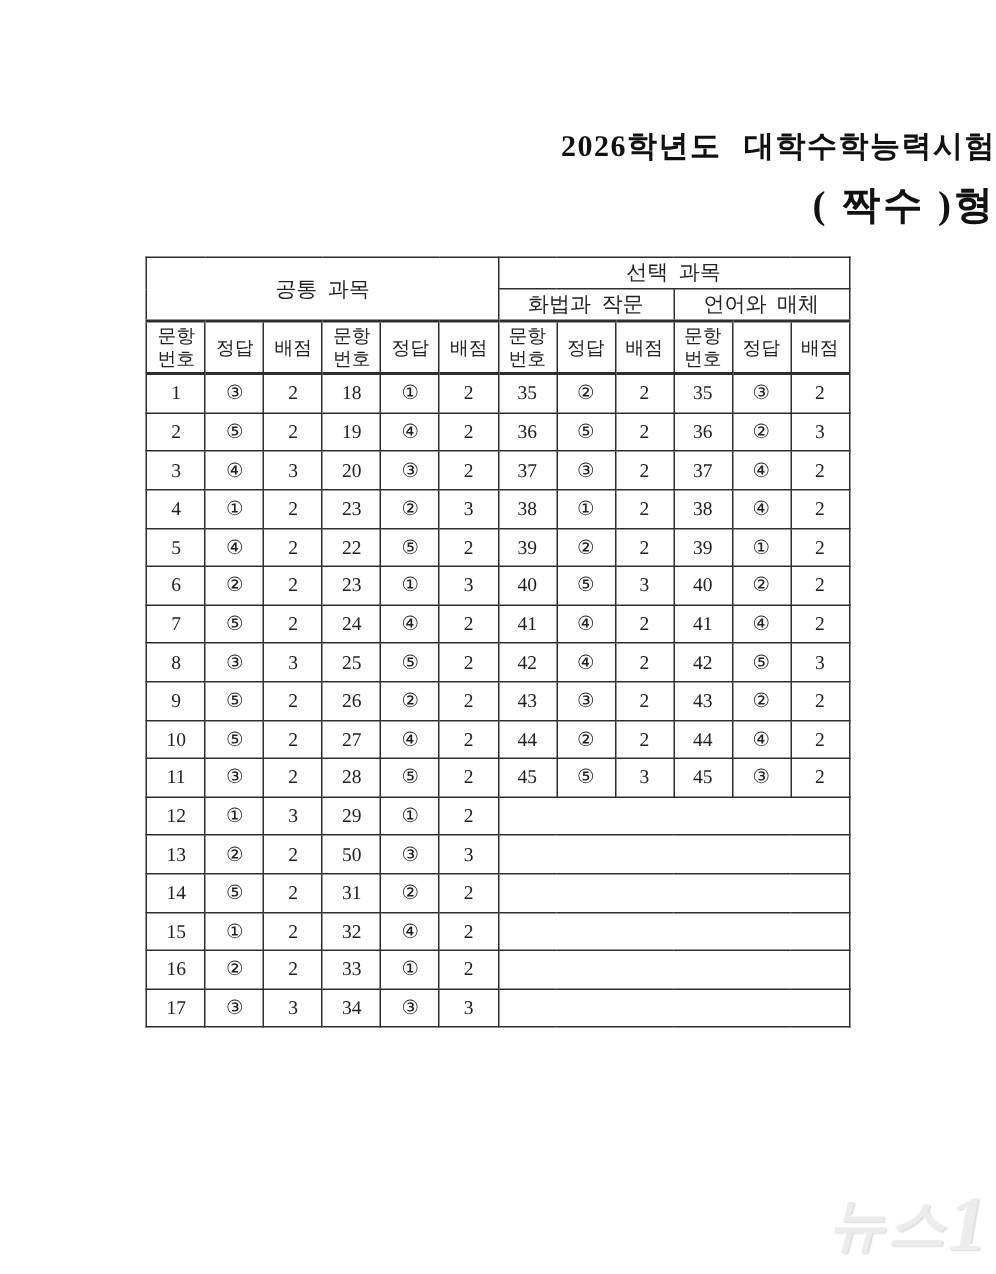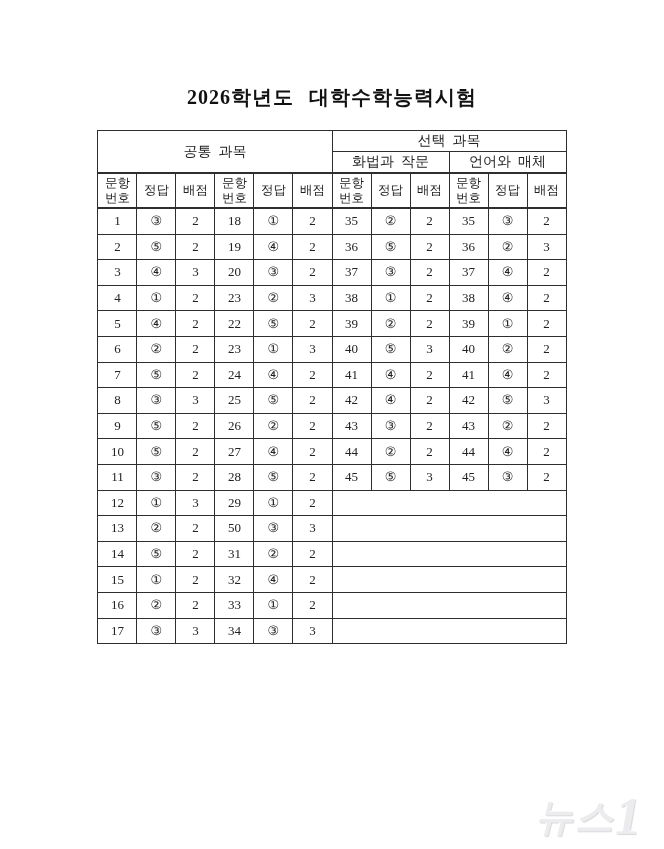--- a/index.html
+++ b/index.html
@@ -6,21 +6,21 @@
   body {
     width: 664px; height: 849px;
     background: #ffffff;
     position: relative;
     overflow: hidden;
     font-family: "Liberation Serif", "DejaVu Serif", serif;
     color: #1c1c1c;
   }
   .page { width: 664px; height: 849px; position: relative; }
 
-  .titles { text-align: center; padding-top: 84px; }
+  .titles { text-align: right; padding-top: 84px; }
   .title-exam {
     font-size: 20px; font-weight: bold; letter-spacing: 1px;
     word-spacing: 0.45em; margin: 0 0 10px 0; color: #111;
   }
   .title-main {
     font-size: 27px; font-weight: bold; letter-spacing: 2px;
     word-spacing: 0.35em; margin: 0; line-height: 1.2; color: #111;
   }
   .title-type {
     font-size: 26px; font-weight: bold; letter-spacing: 2px;
@@ -53,38 +53,39 @@
 
   
   .bt2 { border-top-width: 2px; }
   .bl2 { border-left-width: 2px; }
   .br2 { border-right-width: 2px; }
   .bb2 { border-bottom-width: 2px; }
   td.filler { border: none; background: transparent; }
 
   .watermark {
     position: absolute;
-    right: 23px; bottom: 6px;
+    right: 6px; bottom: 6px;
     font-style: italic; font-weight: bold;
     color: #ececee;
     text-shadow: -1px -1px 0 #ffffff, 1px 1px 1px #d9d9dc;
     white-space: nowrap;
     line-height: 1;
     user-select: none;
   }
   .watermark .wm-text { font-size: 38px; letter-spacing: 2px; }
   .watermark .wm-one { font-size: 52px; vertical-align: -4px; }
 </style>
 </head>
 <body>
 
 <div class="page">
 
   <div class="titles">
     <p class="title-exam">2026학년도 대학수학능력시험</p>
+    <p class="title-type">( 짝수 )형</p>
   </div>
 
   <table class="answers">
     <colgroup>
       <col>
         <col>
         <col>
         <col>
         <col>
         <col>

